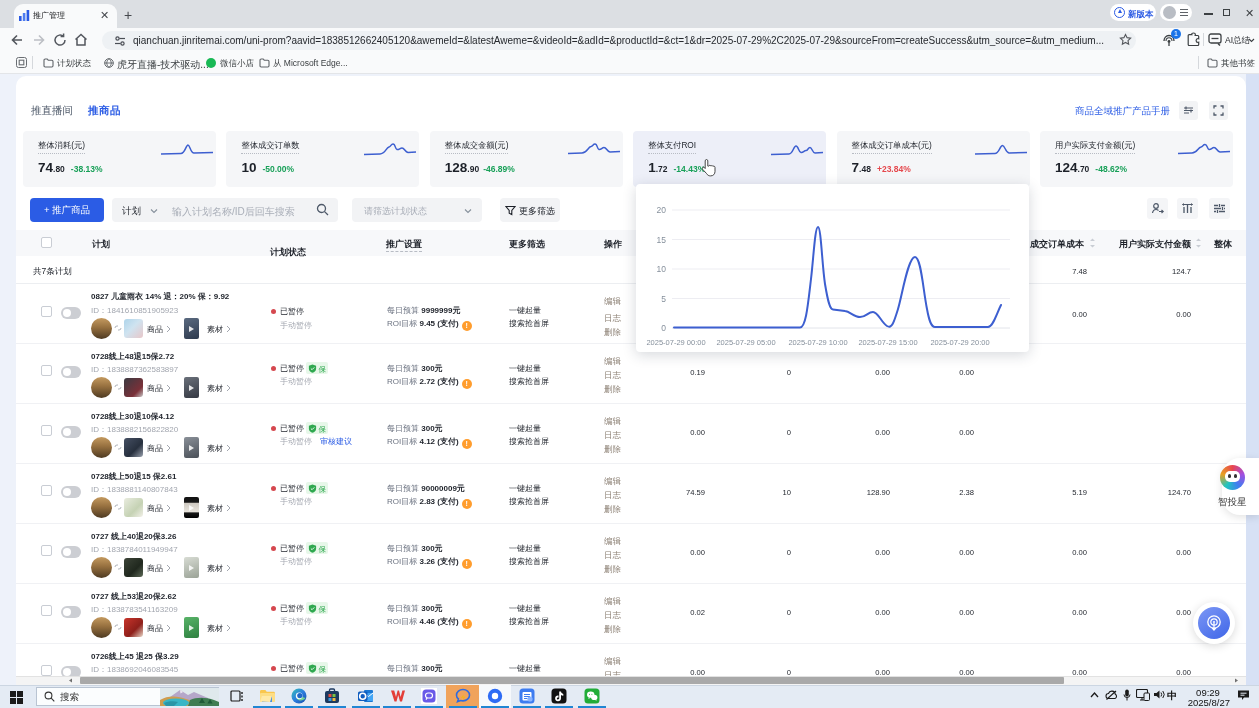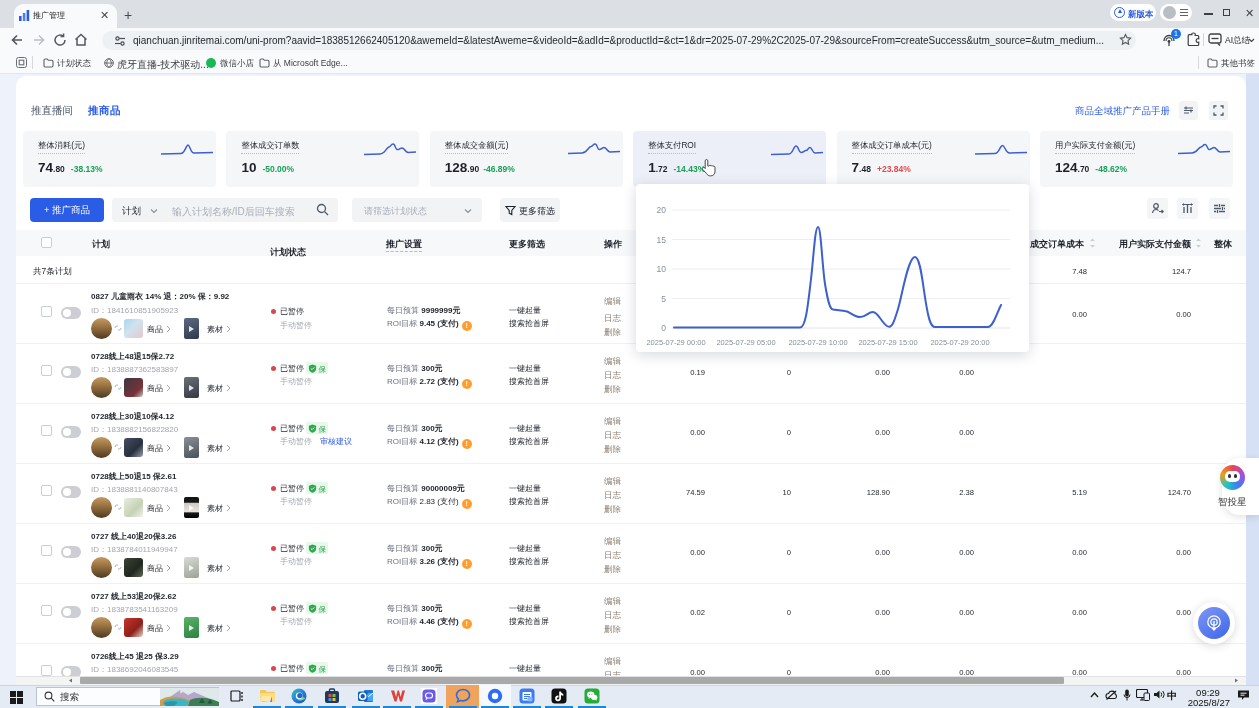--- a/index.html
+++ b/index.html
@@ -451,21 +451,21 @@
 <div class="abs" style="left:306px;top:482px;width:22px;height:12px;background:#e7f7e9;border-radius:2px;"></div>
 <div class="abs" style="left:308px;top:483.5px;width:9px;height:9px;">
       <svg width="9" height="9" viewBox="0 0 10 10">
         <path d="M5 0.5L9 2v3.2C9 7.6 7.2 9 5 9.7 2.8 9 1 7.6 1 5.2V2z" fill="#2fa84f"></path>
         <path d="M3.2 5l1.3 1.3L7 3.8" stroke="#fff" stroke-width="1" fill="none"></path>
       </svg>
     </div>
 <div class="abs" style="left:318.5px;top:484.5px;font-size:7.5px;color:#2fa84f;">保</div>
 <div class="abs" style="left:280px;top:496px;font-size:8px;color:#a2a6af;">手动暂停</div>
 <div class="abs" style="left:387px;top:483px;font-size:8px;color:#6b7280;">每日预算 <span style="color:#1d2129;font-weight:bold;">90000009元</span></div>
-<div class="abs" style="left:387px;top:496px;font-size:8px;color:#6b7280;">ROI目标 <span style="color:#1d2129;font-weight:normal;">2.83 (支付)</span><span style="display:inline-block;vertical-align:-2px;margin-left:3px;width:10px;height:10px;background:#ff9d2e;border-radius:50%;color:#fff;font-size:7px;font-weight:bold;text-align:center;line-height:10px;">!</span></div>
+<div class="abs" style="left:387px;top:496px;font-size:8px;color:#6b7280;">ROI目标 <span style="color:#1d2129;font-weight:bold;">2.83 (支付)</span><span style="display:inline-block;vertical-align:-2px;margin-left:3px;width:10px;height:10px;background:#ff9d2e;border-radius:50%;color:#fff;font-size:7px;font-weight:bold;text-align:center;line-height:10px;">!</span></div>
 <div class="abs" style="left:509px;top:483px;font-size:8px;color:#1d2129;">一键起量</div>
 <div class="abs" style="left:509px;top:496px;font-size:8px;color:#1d2129;">搜索抢首屏</div>
 <div class="abs" style="left:604px;top:476px;font-size:8.5px;color:#8d8175;">编辑</div>
 <div class="abs" style="left:604px;top:490px;font-size:8.5px;color:#8d8175;">日志</div>
 <div class="abs" style="left:604px;top:504px;font-size:8.5px;color:#8d8175;">删除</div>
 <div class="abs" style="left:635px;top:488px;width:70px;text-align:right;font-size:7.6px;color:#1d2129;">74.59</div>
 <div class="abs" style="left:721px;top:488px;width:70px;text-align:right;font-size:7.6px;color:#1d2129;">10</div>
 <div class="abs" style="left:820px;top:488px;width:70px;text-align:right;font-size:7.6px;color:#1d2129;">128.90</div>
 <div class="abs" style="left:904px;top:488px;width:70px;text-align:right;font-size:7.6px;color:#1d2129;">2.38</div>
 <div class="abs" style="left:1017px;top:488px;width:70px;text-align:right;font-size:7.6px;color:#1d2129;">5.19</div>

